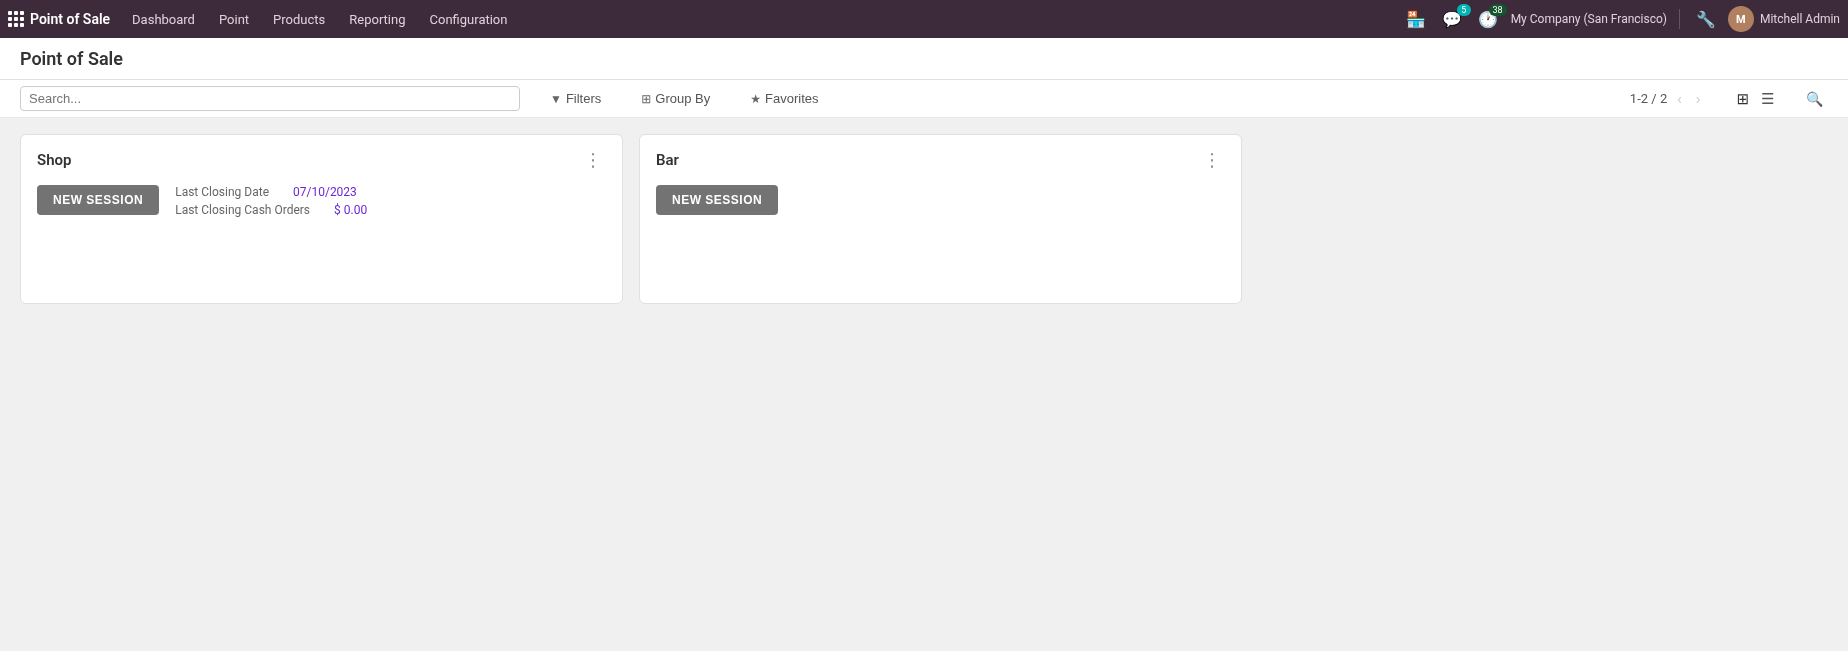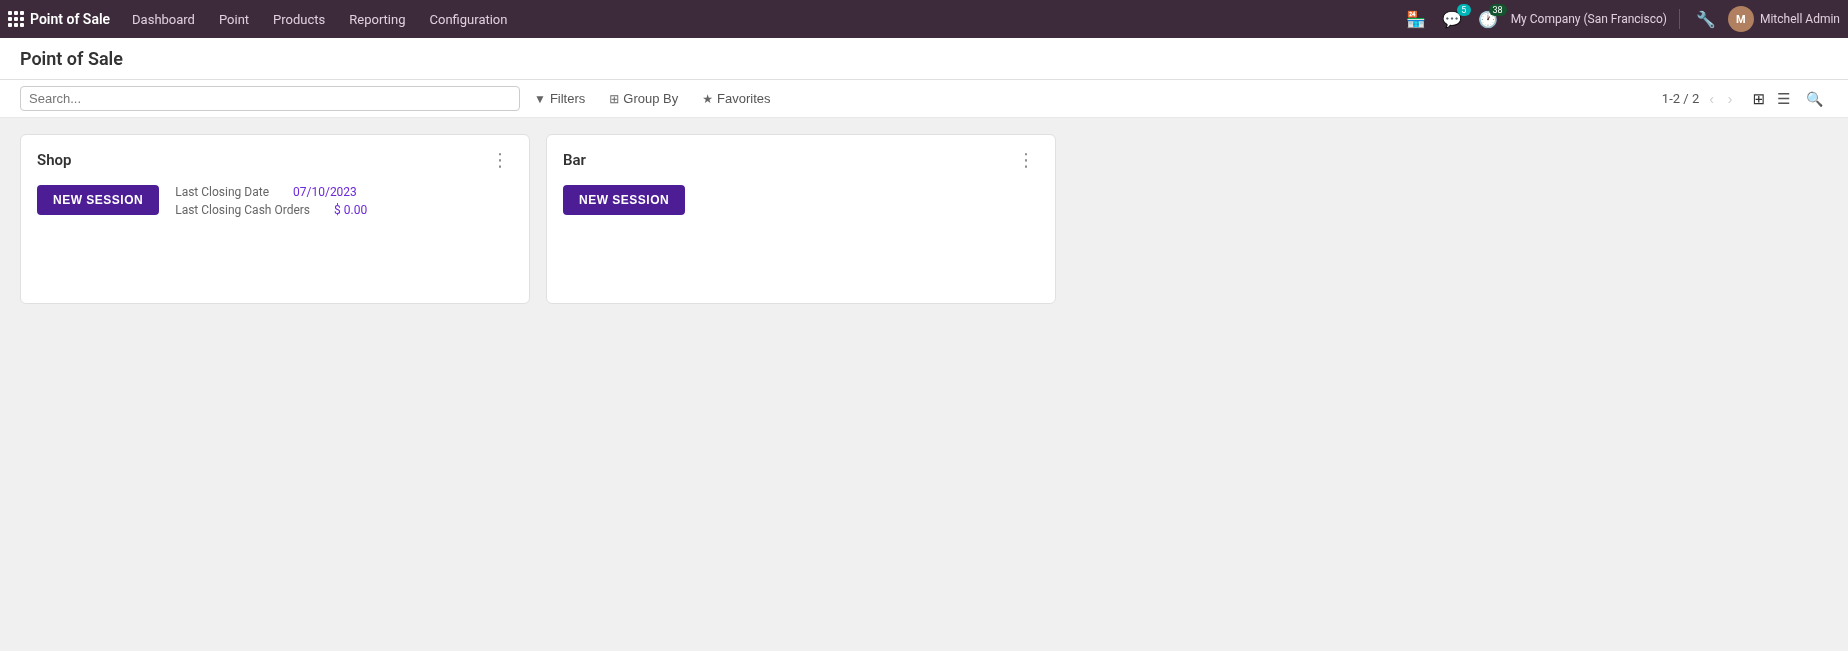--- a/index.html
+++ b/index.html
@@ -133,21 +133,21 @@
       border: 1px solid #ccc;
       border-radius: 4px;
       padding: 4px 8px;
       font-size: 13px;
       outline: none;
       color: #666;
     }
     .toolbar-controls {
       display: flex;
       align-items: center;
-      gap: 4px;
+      gap: 20px;
       flex: 1;
     }
     .toolbar-btn {
       display: flex;
       align-items: center;
       gap: 4px;
       padding: 4px 10px;
       border: none;
       background: transparent;
       color: #555;
@@ -196,21 +196,21 @@
       display: flex;
       gap: 16px;
       flex-wrap: wrap;
     }
 
     
     .pos-card {
       background: #fff;
       border: 1px solid #e0e0e0;
       border-radius: 6px;
-      width: 510px;
+      width: 603px;
       min-height: 170px;
       padding: 16px;
       position: relative;
     }
     .card-header {
       display: flex;
       align-items: center;
       justify-content: space-between;
       margin-bottom: 16px;
     }
@@ -227,21 +227,21 @@
       font-size: 18px;
       padding: 0 4px;
       line-height: 1;
     }
     .card-body {
       display: flex;
       align-items: flex-start;
       gap: 16px;
     }
     .new-session-btn {
-      background: #4c1d95;
+      background: #737373;
       color: #fff;
       border: none;
       padding: 8px 16px;
       border-radius: 4px;
       font-size: 12px;
       font-weight: 600;
       cursor: pointer;
       white-space: nowrap;
       letter-spacing: 0.5px;
     }

